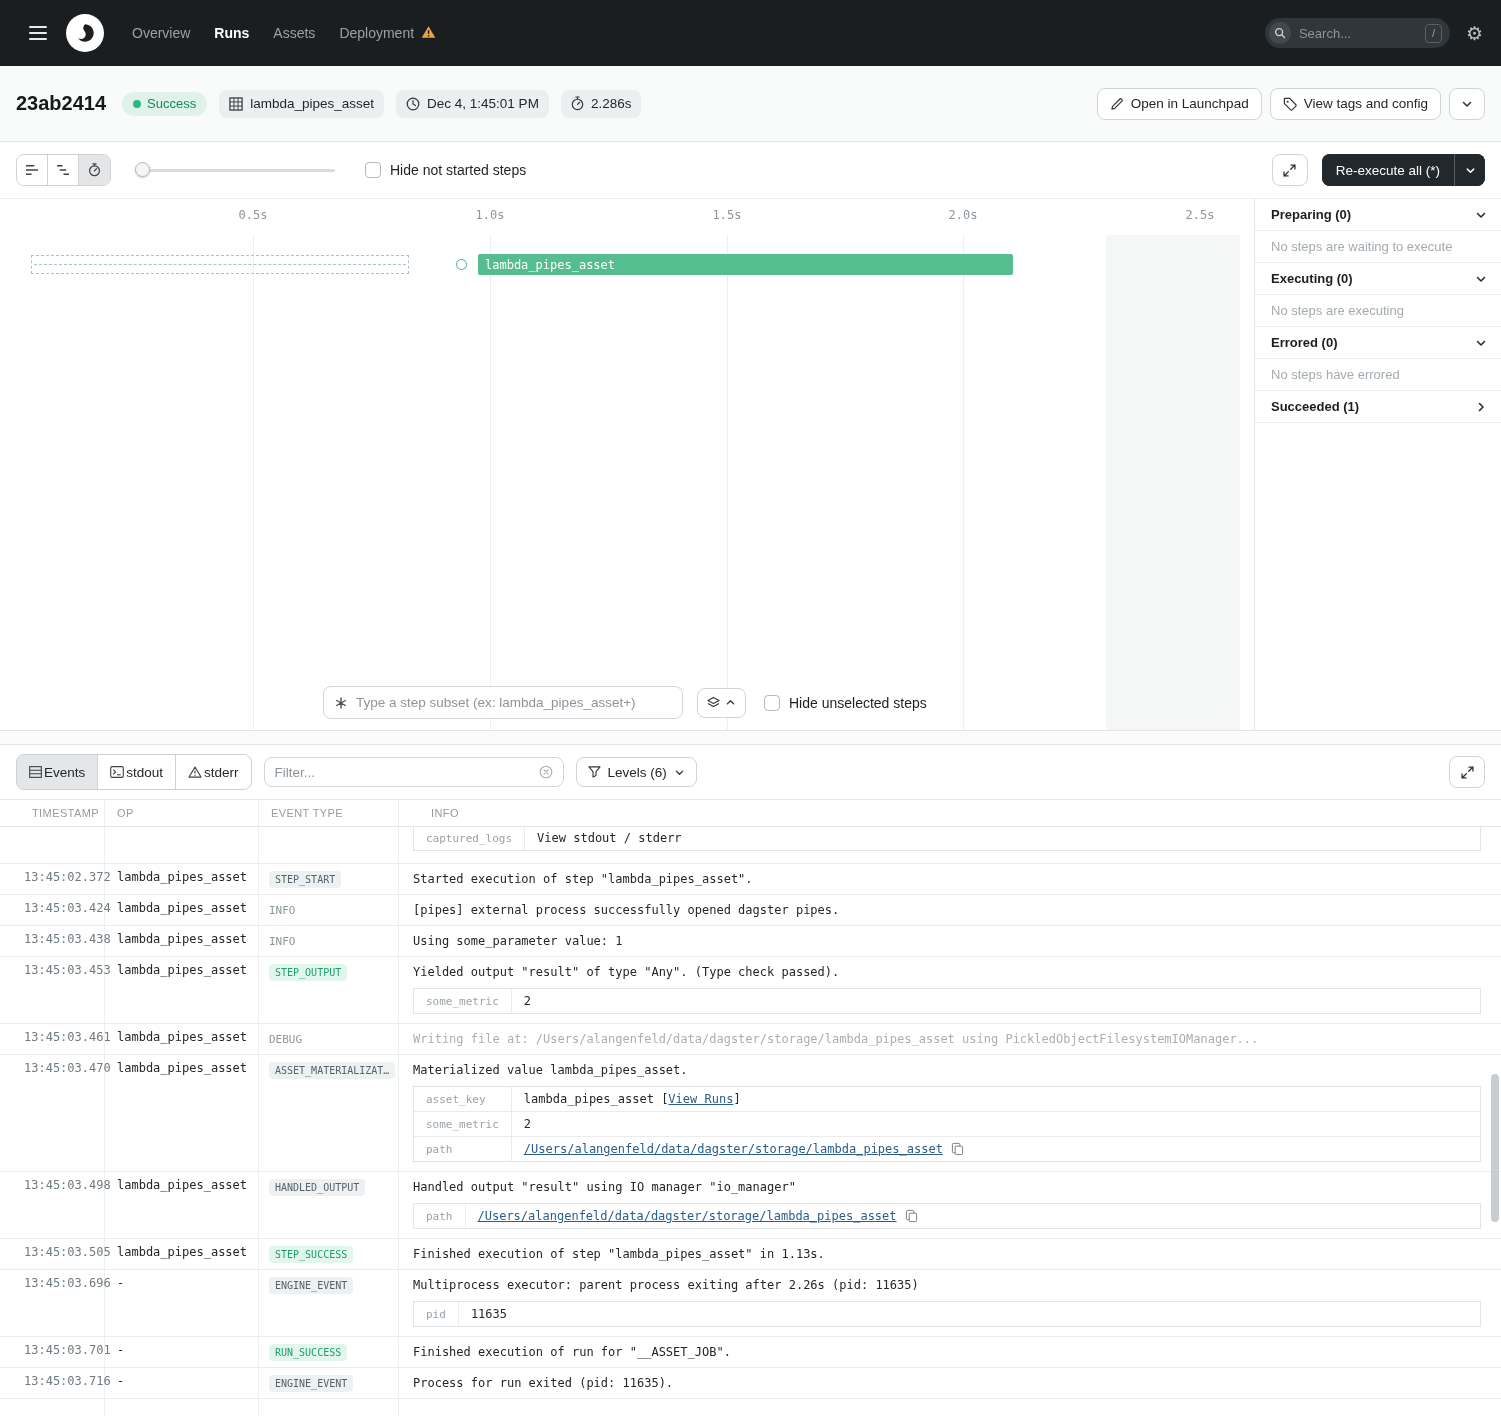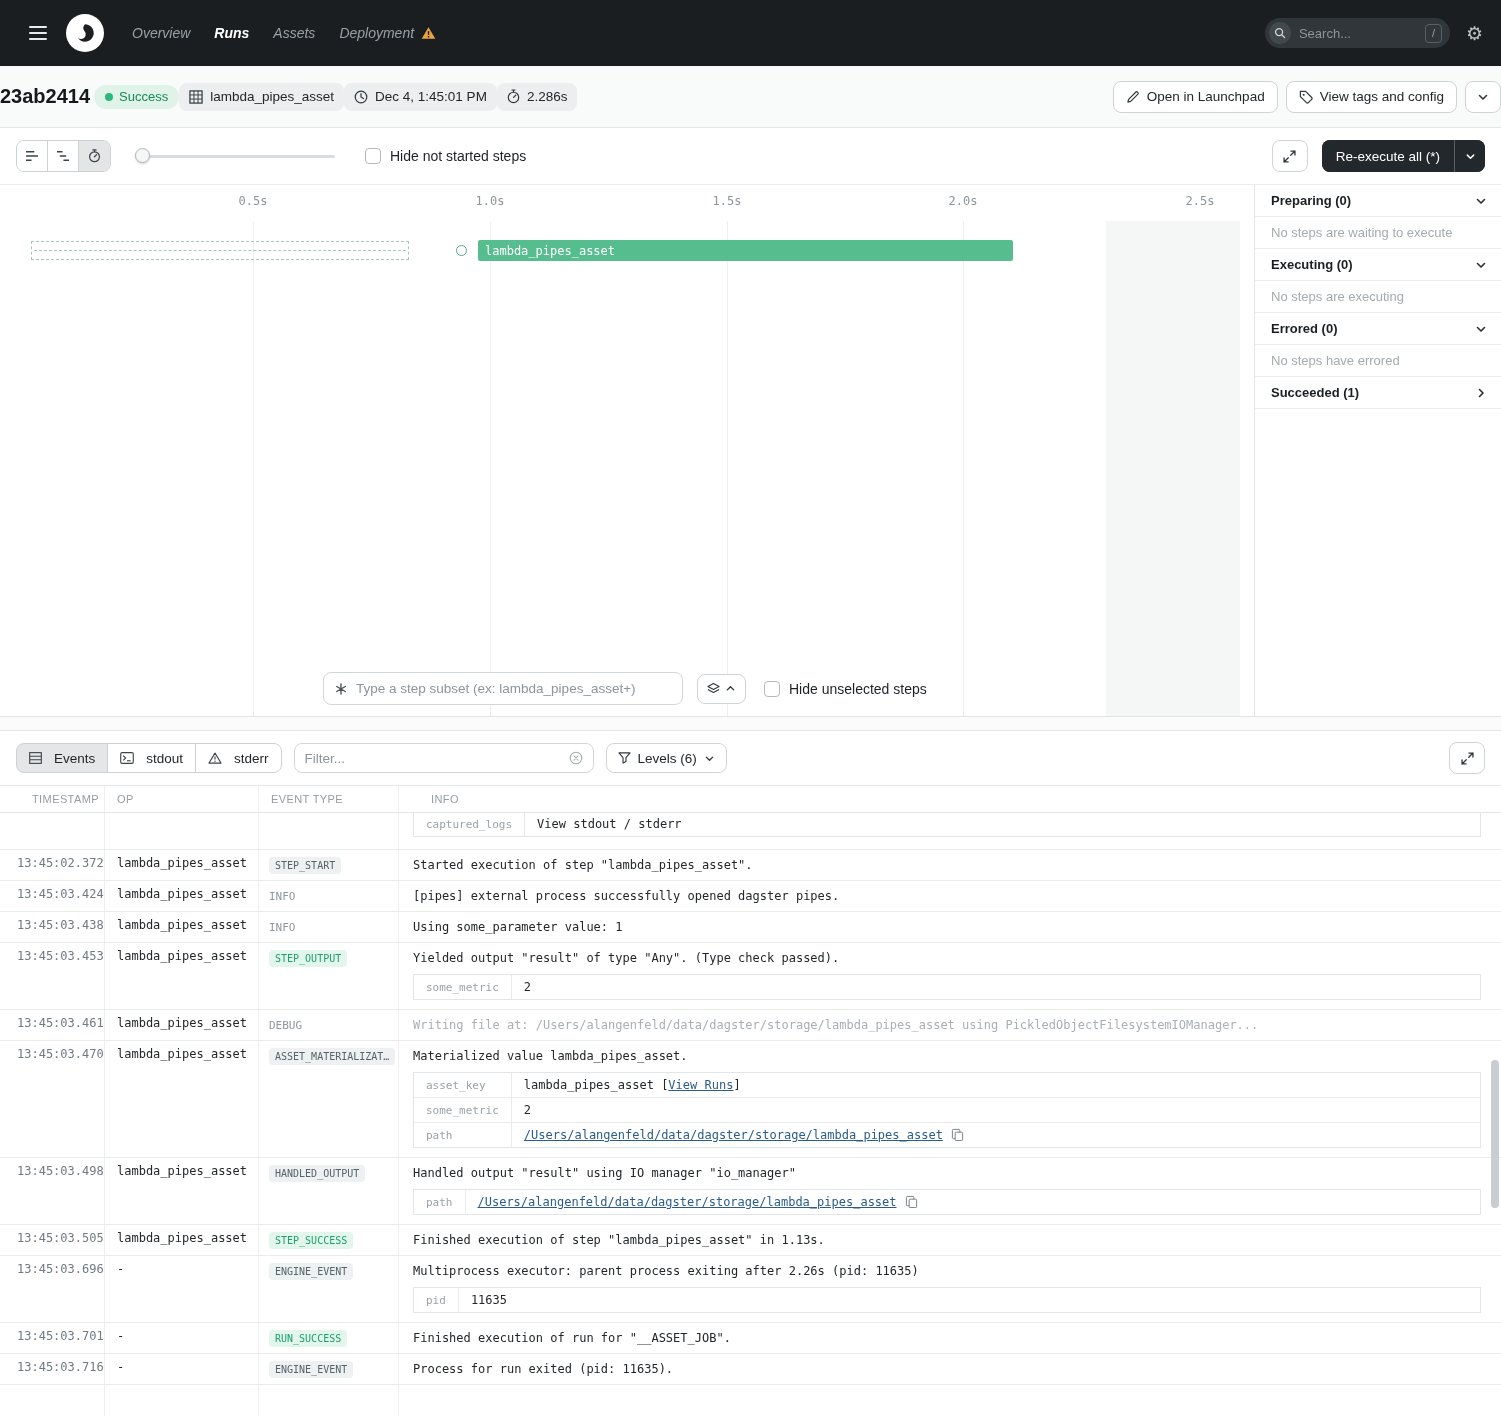--- a/index.html
+++ b/index.html
@@ -9,31 +9,31 @@
   .app { display:flex; flex-direction:column; height:100%; }
   .spacer { flex:1; }
   svg { display:block; }
 
   
   .topnav { height:66px; flex:none; background:#1a1e21; display:flex; align-items:center; padding:0 18px; }
   .hamburger { width:40px; height:40px; border:none; background:transparent; border-radius:8px; display:flex; flex-direction:column; justify-content:center; align-items:center; gap:4px; cursor:pointer; }
   .hamburger span { width:18px; height:2px; background:#e8eaeb; border-radius:1px; }
   .logo { width:38px; height:38px; border-radius:50%; background:#fff; margin-left:8px; display:flex; align-items:center; justify-content:center; }
   .nav-items { display:flex; align-items:center; gap:24px; margin-left:28px; }
-  .nav-item { display:flex; align-items:center; gap:7px; font-size:14px; color:#99a1a6; cursor:pointer; text-decoration:none;font-style:italic; }
+  .nav-item { display:flex; align-items:flex-start; gap:7px; font-size:14px; color:#99a1a6; cursor:pointer; text-decoration:none; }
   .nav-item.active { color:#fff; font-weight:700; }
   .nav-item .warn { display:flex; }
   .search { margin-left:auto; width:185px; height:30px; border-radius:15px; background:#30363a; display:flex; align-items:center; padding:0 8px 0 4px; cursor:text; }
   .search-icn { width:22px; height:22px; border-radius:50%; background:#42494d; color:#cfd4d7; display:flex; align-items:center; justify-content:center; }
   .search-text { margin-left:8px; font-size:13px; color:#8d959a; }
   .kbd { margin-left:auto; min-width:17px; height:19px; border:1px solid #5a6164; border-radius:4px; color:#9aa1a5; font-size:11px; display:flex; align-items:center; justify-content:center; padding:0 4px; }
   .gear { margin-left:16px; background:none; border:none; color:#b9bfc3; font-size:19px; cursor:pointer; line-height:1; }
 
   
-  .run-header { height:62px; flex:none; background:#f9fafa; border-bottom:1px solid #e3e5e6; display:flex; align-items:center; padding:0 0; }
+  .run-header { height:76px; flex:none; background:#f9fafa; border-bottom:1px solid #e3e5e6; display:flex; align-items:center; gap:12px; padding:0 16px; }
   .run-id { font-size:20px; font-weight:700; color:#16191b; margin-right:4px; }
   .status-badge { height:24px; border-radius:12px; background:#dff3e9; display:flex; align-items:center; gap:6px; padding:0 11px; }
   .status-badge .dot { width:8px; height:8px; border-radius:50%; background:#2eb780; }
   .status-badge span:last-child { font-size:13px; color:#17885c; }
   .chip { height:28px; border-radius:8px; background:#eceeef; display:flex; align-items:center; gap:7px; padding:0 10px; font-size:13.5px; color:#23272a; }
   .chip .ci { color:#31383d; display:flex; }
   .btn { height:32px; border:1px solid #cfd4d7; background:#fff; border-radius:8px; display:flex; align-items:center; gap:7px; padding:0 12px; font-size:13.5px; color:#23272a; cursor:pointer; font-family:inherit; }
   .btn .bi { display:flex; color:#31383d; }
   .btn-sq { width:36px; padding:0; justify-content:center; }
   .hdr-actions { display:flex; gap:8px; align-items:flex-end; }
@@ -75,40 +75,40 @@
   .sp-head { height:32px; display:flex; align-items:center; justify-content:space-between; padding:0 14px 0 16px; font-size:13px; font-weight:700; color:#1b1f22; border-bottom:1px solid #ebedee; cursor:pointer; }
   .sp-head .chev { color:#2a2e31; display:flex; }
   .sp-empty { height:32px; display:flex; align-items:center; padding:0 16px; font-size:13px; color:#a4abb0; border-bottom:1px solid #ebedee; }
 
   .splitter { height:15px; flex:none; background:#fbfbfb; border-top:1px solid #e2e4e5; border-bottom:1px solid #e2e4e5; }
 
   
   .log-panel { flex:1; display:flex; flex-direction:column; background:#fff; }
   .log-toolbar { height:54px; flex:none; display:flex; align-items:center; gap:12px; padding:0 16px; }
   .tabs { display:flex; }
-  .tab { height:30px; display:flex; align-items:center; gap:12px; padding:0 12px; background:#fff; border:1px solid #ccd1d4; margin-left:-1px; font-size:13.5px; color:#23272a; cursor:pointer; font-family:inherit; }
+  .tab { height:36px; display:flex; align-items:center; gap:2px; padding:0 12px; background:#fff; border:1px solid #ccd1d4; margin-left:-1px; font-size:13.5px; color:#23272a; cursor:pointer; font-family:inherit; }
   .tab:first-child { border-radius:8px 0 0 8px; margin-left:0; }
   .tab:last-child { border-radius:0 8px 8px 0; }
   .tab.sel { background:#e4e6e7; }
   .tab .ticon { color:#3c4349; display:flex; }
   .filter { width:300px; height:30px; border:1px solid #d2d6d9; border-radius:8px; background:#fff; display:flex; align-items:center; gap:8px; padding:0 10px; cursor:text; }
   .filter .ph { flex:1; }
   .clear { color:#a6adb2; display:flex; cursor:pointer; }
   .levels { height:30px; padding:0 11px; gap:7px; }
 
   .log-table { flex:1; display:flex; flex-direction:column; position:relative; overflow:hidden; }
   .log-head { display:grid; grid-template-columns:105px 154px 140px 1fr; height:28px; flex:none; border-top:1px solid #e4e6e7; border-bottom:1px solid #e4e6e7; }
   .hc { font-size:11px; color:#959da3; letter-spacing:.4px; display:flex; align-items:center; padding-left:32px; }
   .hc:nth-child(-n+3) { border-right:1px solid #eef0f0; }
   .hc:nth-child(2),.hc:nth-child(3) { padding-left:12px; }
   .log-body { flex:1; display:flex; flex-direction:column; overflow:hidden; }
   .log-row { display:grid; grid-template-columns:105px 154px 140px 1fr; border-bottom:1px solid #eaecec; flex:none; }
   .log-row.filler { flex:1; border-bottom:none; }
   .lc { padding:6px 12px; }
-  .lc-ts { font-family:"DejaVu Sans Mono",monospace; font-size:12px; color:#6f7a81; border-right:1px solid #eef0f0; padding-left:17px; }
+  .lc-ts { font-family:"DejaVu Sans Mono",monospace; font-size:12px; color:#6f7a81; border-right:1px solid #eef0f0; padding-left:24px; }
   .lc-op { font-family:"DejaVu Sans Mono",monospace; font-size:12px; color:#23272a; border-right:1px solid #eef0f0; }
   .lc-type { border-right:1px solid #eef0f0; padding:5px 6px 5px 10px; }
   .lc-info { padding:6px 14px; }
   .badge { display:inline-block; font-family:"DejaVu Sans Mono",monospace; font-size:10px; padding:3px 6px; border-radius:4px; white-space:nowrap; cursor:pointer; }
   .badge.gray { background:#edf1f2; color:#56626a; }
   .badge.green { background:#e2f6ec; color:#1f9e6d; }
   .badge.plain { background:none; color:#8f979c; padding:3px 0; font-size:11px; cursor:default; }
   .info-text { font-family:"DejaVu Sans Mono",monospace; font-size:12px; line-height:1.5; color:#23272a; }
   .info-text.muted { color:#a9b0b5; }
   .meta-table { display:table; width:calc(100% - 6px); border:1px solid #e2e5e7; margin:7px 0 3px; }

